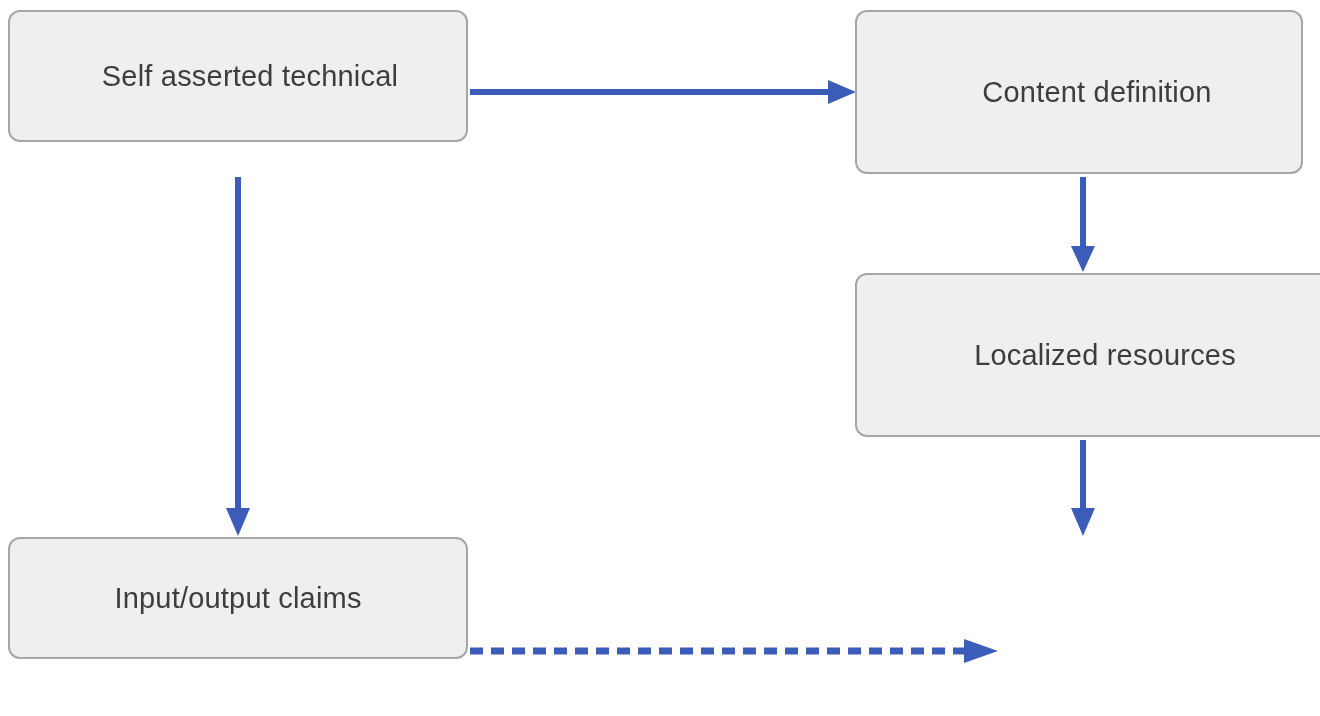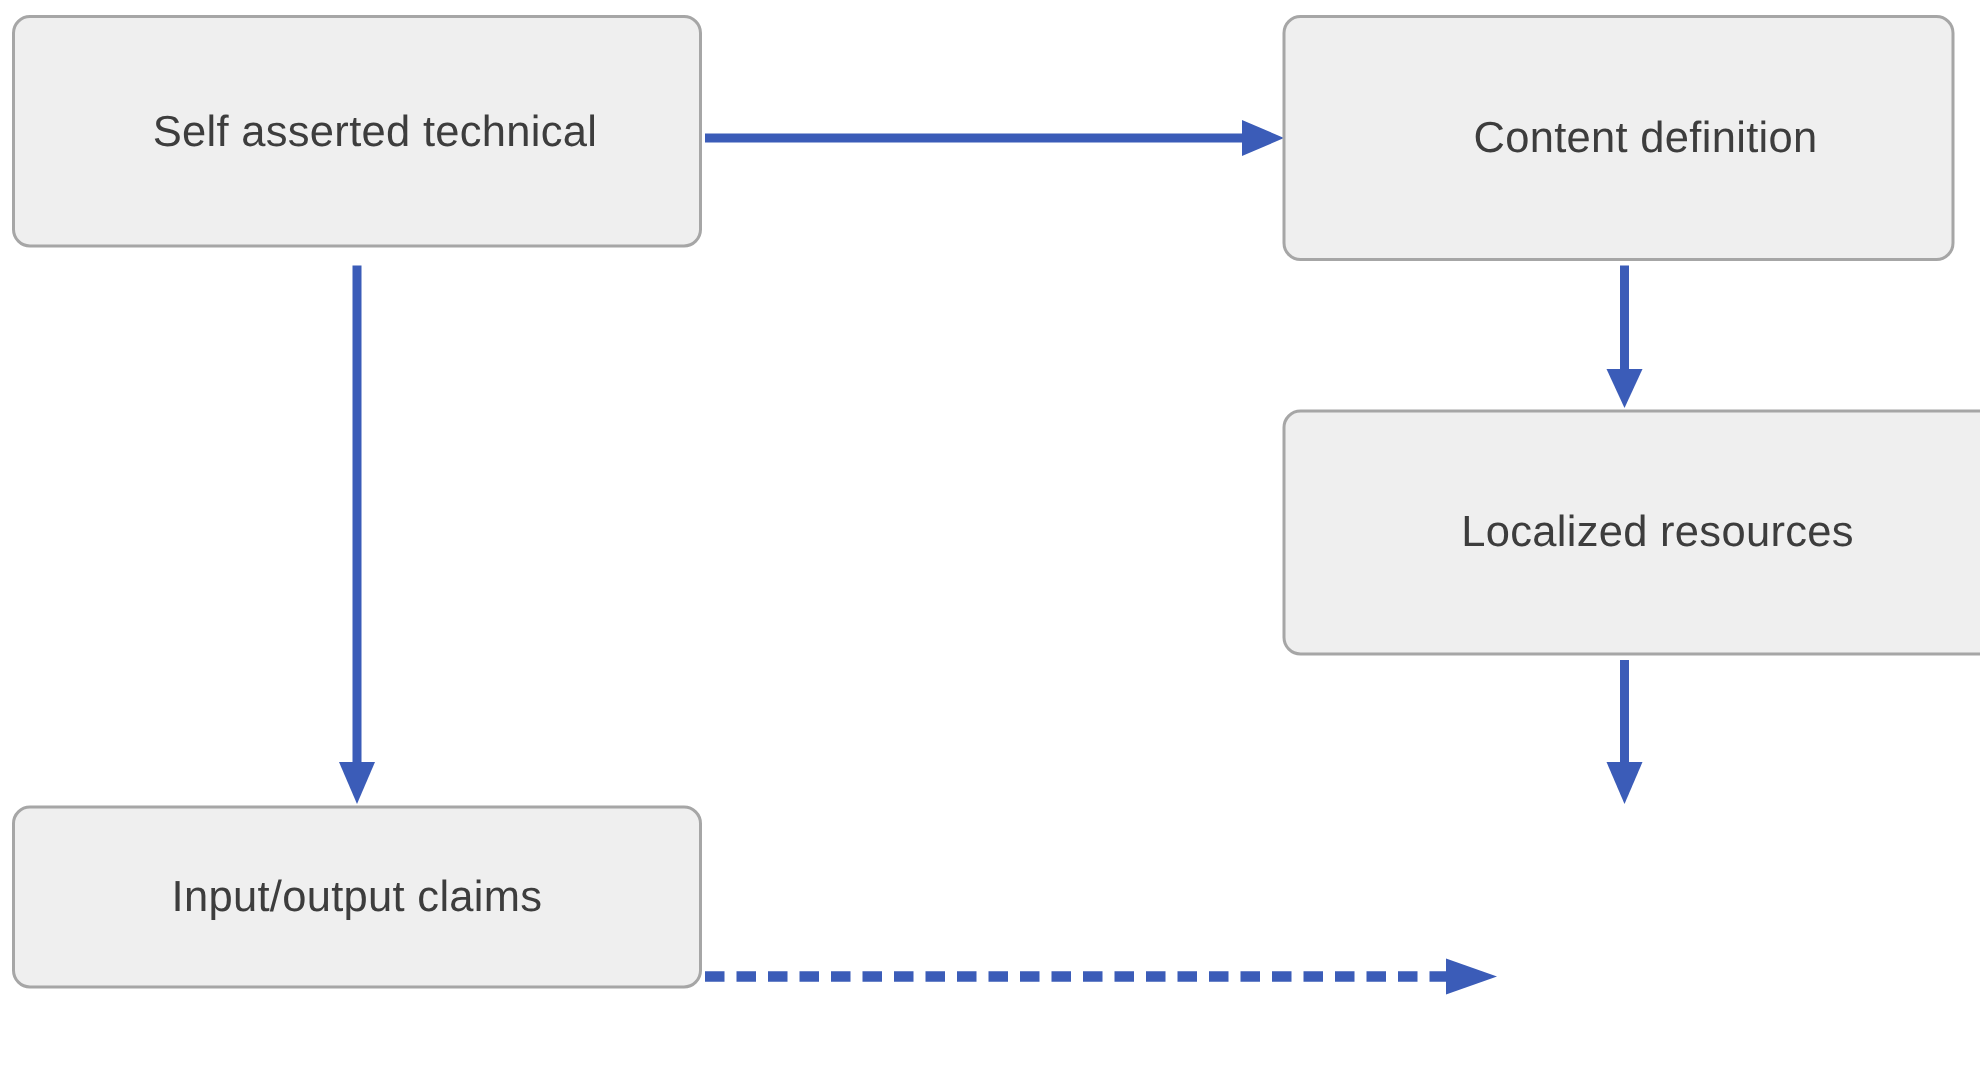--- a/index.html
+++ b/index.html
@@ -39,21 +39,21 @@
     line-height: 38px;
     color: #3d3d3d;
     letter-spacing: 0.2px;
   }
   .node .label span {
     display: block;
   }
   .node .label .bold {
     font-weight: bold;
   }
-  #node-self-asserted { left: 8px;   top: 10px;  width: 460px; height: 155px; padding-left: 24px; }
+  #node-self-asserted { left: 8px;   top: 10px;  width: 460px; height: 132px; padding-left: 24px; }
   #node-content-def   { left: 855px; top: 10px;  width: 448px; height: 164px; padding-left: 36px; }
   #node-loc-resources { left: 855px; top: 273px; width: 500px; height: 164px; }
   #node-loc-string    { left: 855px; top: 537px; width: 458px; height: 166px; }
   #node-claims-trans  { left: 8px;   top: 537px; width: 460px; height: 122px; }
 </style>
 </head>
 <body>
 
 <div class="canvas">
 

